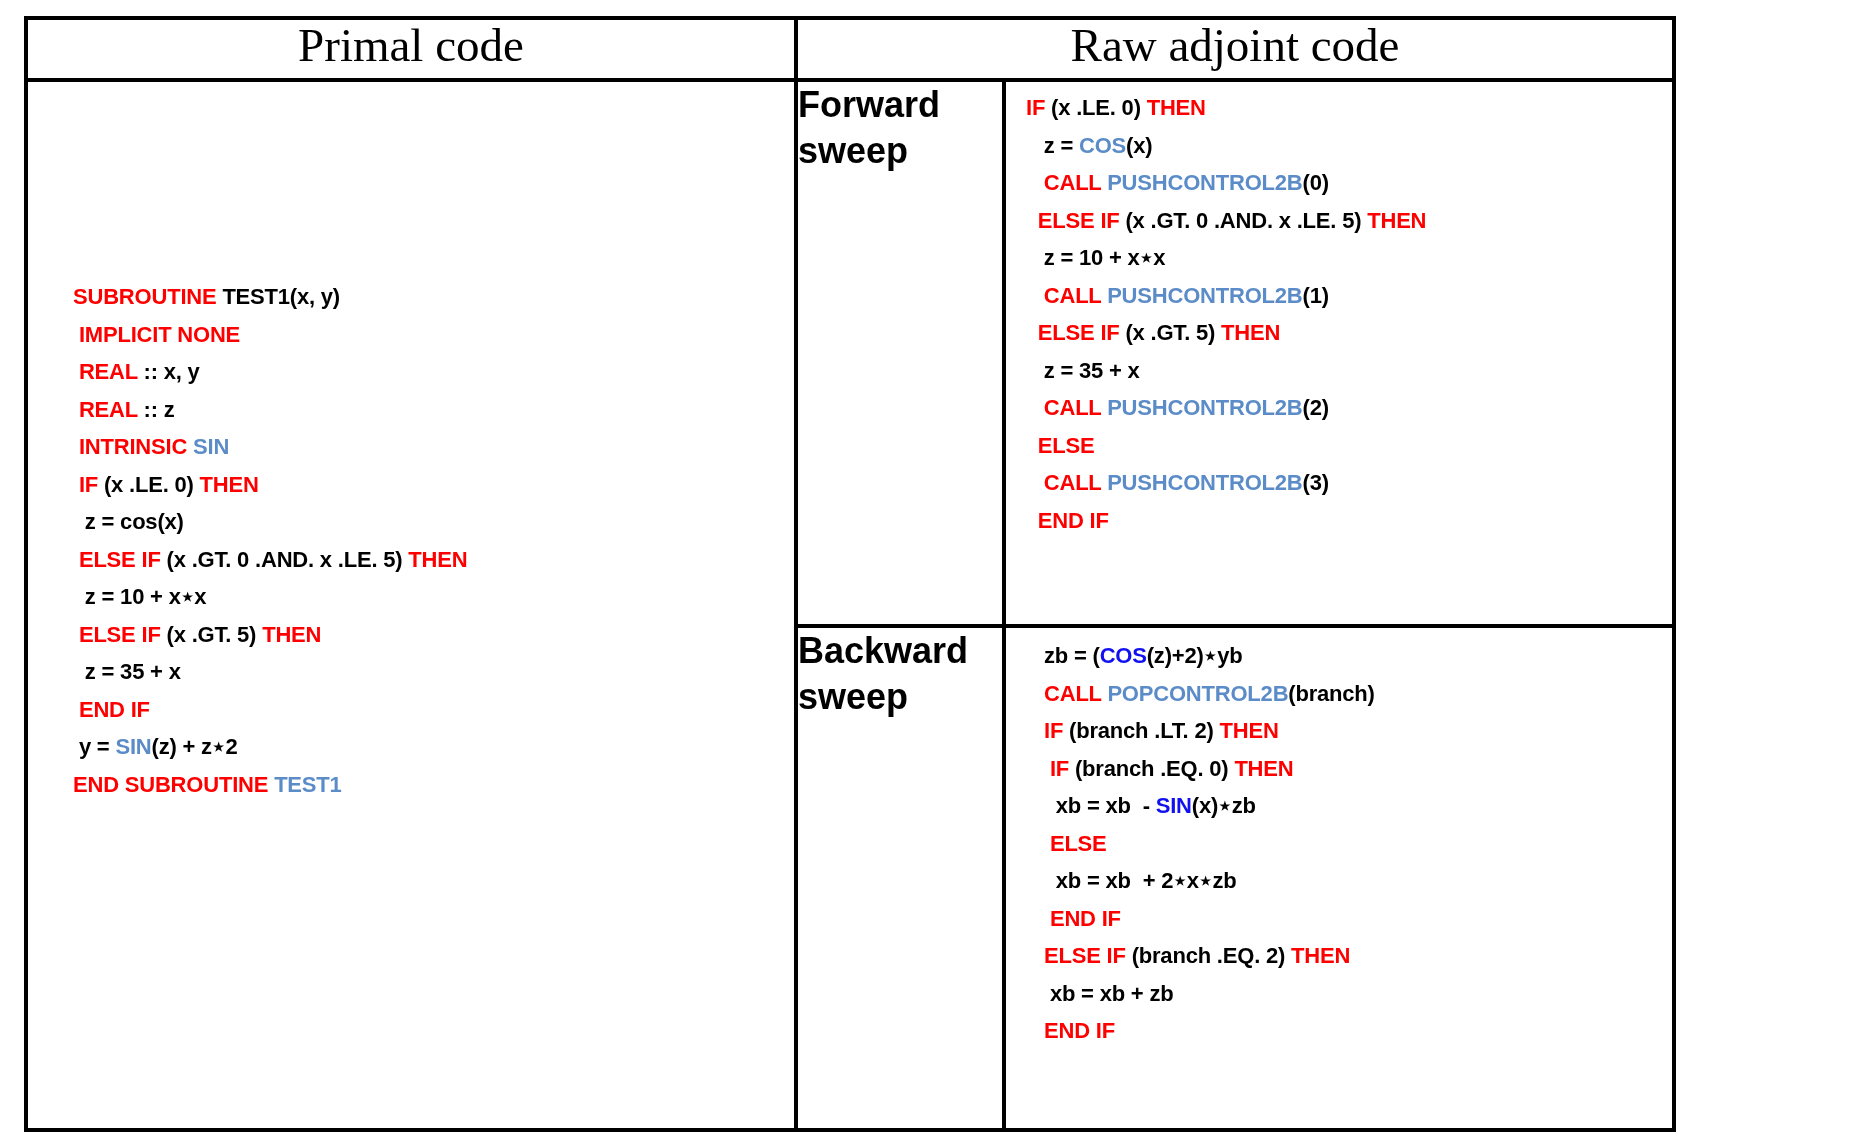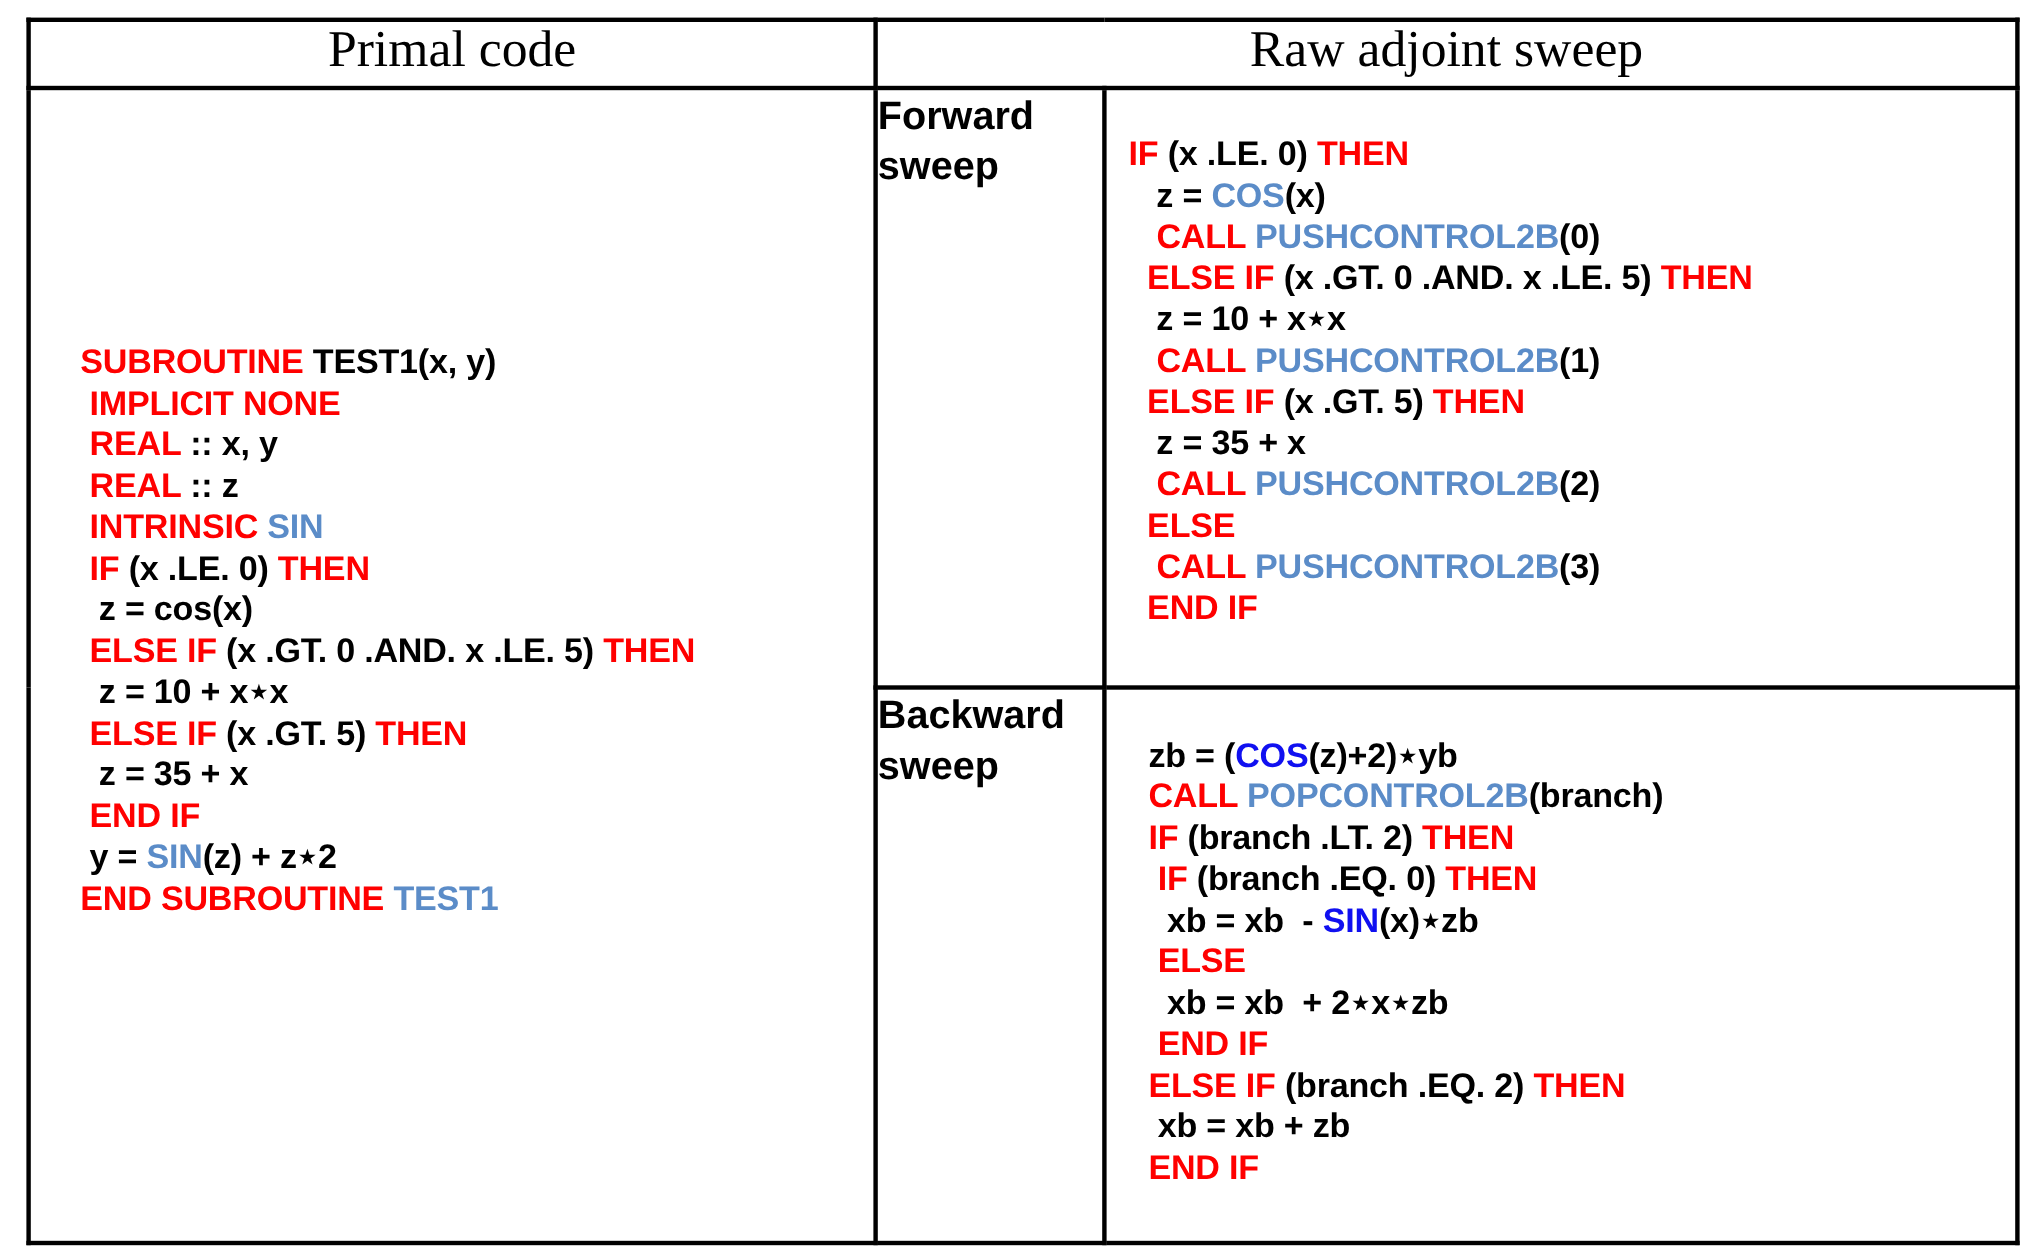--- a/index.html
+++ b/index.html
@@ -16,21 +16,21 @@
     height: 1144px;
     background: #ffffff;
     overflow: hidden;
   }
 
   
   table.codetable {
     position: absolute;
     left: 24px;
     top: 16px;
-    width: 1812px;
+    width: 1652px;
     height: 1116px;
     border-collapse: collapse;
     table-layout: fixed;
     background: #ffffff;
   }
   table.codetable td, table.codetable th {
     border: 4px solid #000000;
     padding: 0;
     vertical-align: top;
     background: #ffffff;
@@ -63,26 +63,25 @@
     width: 208px;
     margin-left: 40px;
   }
   .sweeplabel .l2 { display: block; }
 
   
   .codecell { padding: 0; }
   .code {
     font-family: "Liberation Sans", sans-serif;
     font-weight: bold;
-    font-size: 31px;
+    font-size: 22px;
     line-height: 37.5px;
     color: #000000;
     white-space: pre;
     letter-spacing: -0.2px;
-    margin-top: 32px;
   }
   .code.primal {
     padding-left: 45px;
     padding-top: 196px;
   }
   .code.fwd  { padding-left: 20px; padding-top: 7px; }
   .code.bwd  { padding-left: 38px; padding-top: 9px; }
 
   .kw   { color: #ff0000; }
   .fn   { color: #5b8cc8; }
@@ -97,21 +96,21 @@
 
   <table class="codetable">
     <colgroup>
       <col style="width:770px">
       <col style="width:208px">
       <col>
     </colgroup>
     <tbody>
       <tr>
         <td class="hdr">Primal code</td>
-        <td class="hdr" colspan="2">Raw adjoint sweep</td>
+        <td class="hdr" colspan="2">Raw adjoint code</td>
       </tr>
 
       <tr>
         <td rowspan="2" class="codecell">
           <div class="code primal" id="primal-code"><span class="line"><span class="kw">SUBROUTINE </span><span class="id">TEST1(x, y)</span></span><span class="line"><span class="kw"> IMPLICIT NONE</span></span><span class="line"><span class="kw"> REAL </span><span class="id">:: x, y</span></span><span class="line"><span class="kw"> REAL </span><span class="id">:: z</span></span><span class="line"><span class="kw"> INTRINSIC </span><span class="fn">SIN</span></span><span class="line"><span class="kw"> IF </span><span class="id">(x .LE. 0) </span><span class="kw">THEN</span></span><span class="line"><span class="id">  z = cos(x)</span></span><span class="line"><span class="kw"> ELSE IF </span><span class="id">(x .GT. 0 .AND. x .LE. 5) </span><span class="kw">THEN</span></span><span class="line"><span class="id">  z = 10 + x⋆x</span></span><span class="line"><span class="kw"> ELSE IF </span><span class="id">(x .GT. 5) </span><span class="kw">THEN</span></span><span class="line"><span class="id">  z = 35 + x</span></span><span class="line"><span class="kw"> END IF</span></span><span class="line"><span class="id"> y = </span><span class="fn">SIN</span><span class="id">(z) + z⋆2</span></span><span class="line"><span class="kw">END SUBROUTINE </span><span class="fn">TEST1</span></span></div>
         </td>
         <td class="sweeplabel">
           <span>Forward</span>
           <span class="l2">sweep</span>
         </td>

